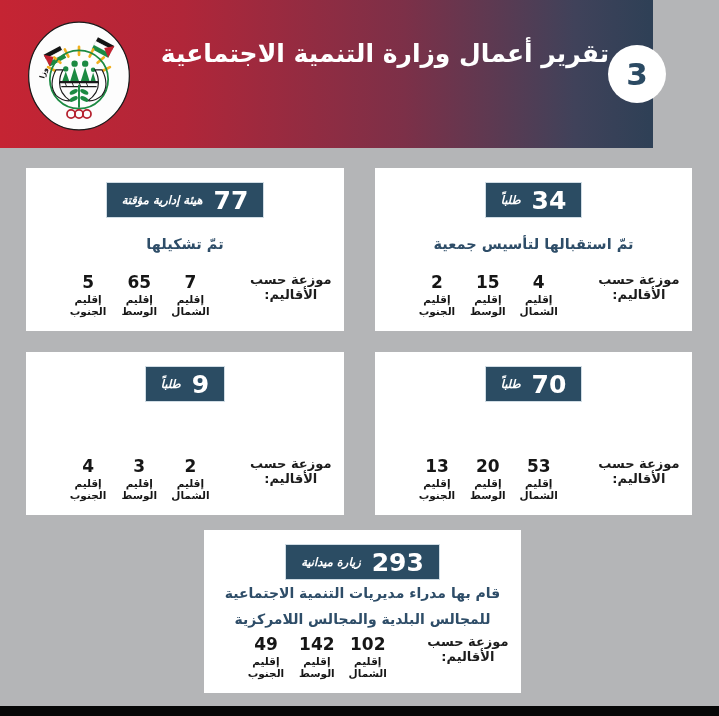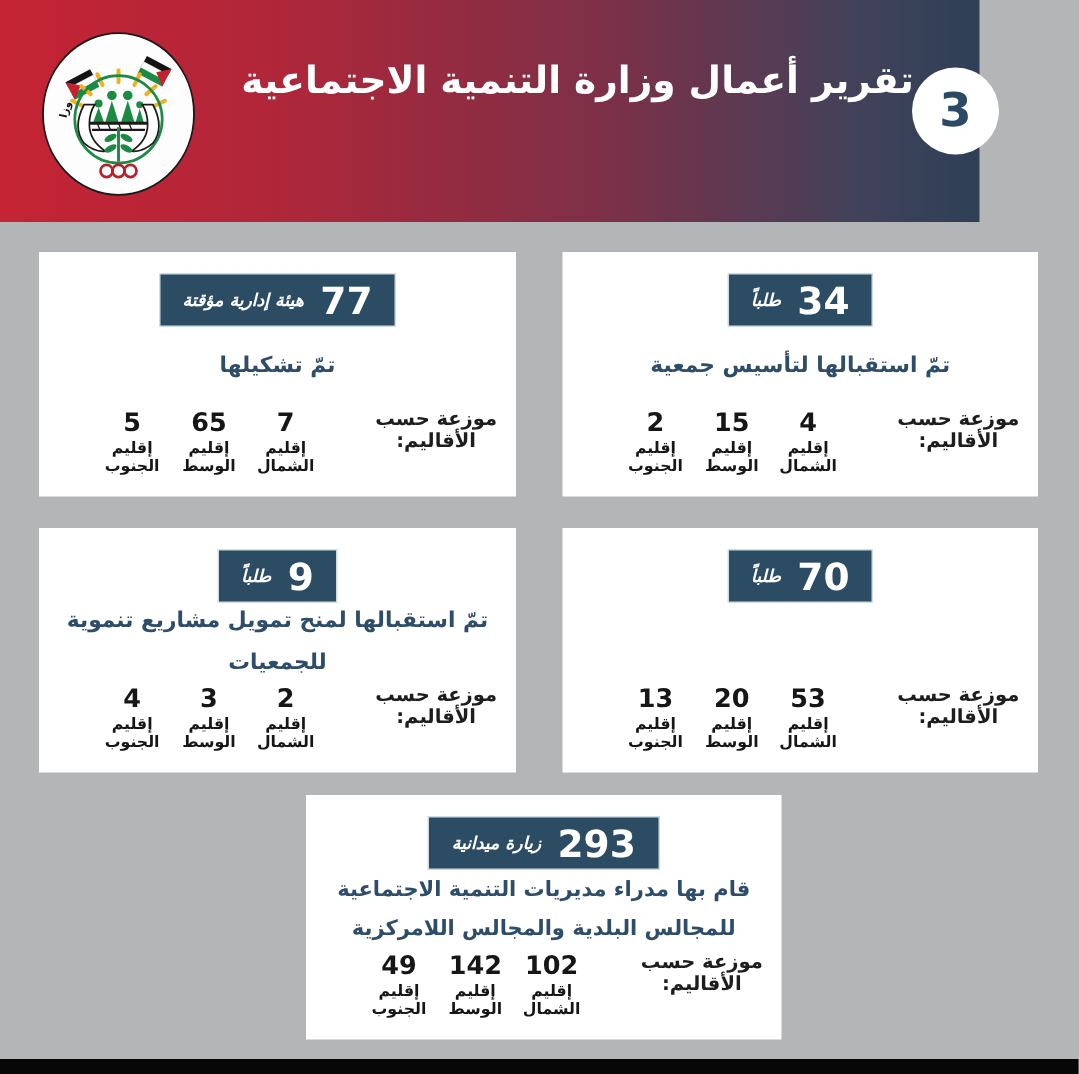--- a/index.html
+++ b/index.html
@@ -213,21 +213,20 @@
         </div>
       </div>
     </div>
   </section>
 
   <section class="card pos-ml">
     <div class="badge">
       <span class="num">9</span>
       <span class="unit">طلباً</span>
     </div>
-    <p class="desc">تمّ استقبالها لمنح تمويل مشاريع تنموية للجمعيات</p>
     <div class="dist">
       <div class="dist-heading">موزعة حسب الأقاليم:</div>
       <div class="regions">
         <div class="region">
           <div class="rnum">2</div>
           <div class="rlabel">إقليم الشمال</div>
         </div>
         <div class="region">
           <div class="rnum">3</div>
           <div class="rlabel">إقليم الوسط</div>

